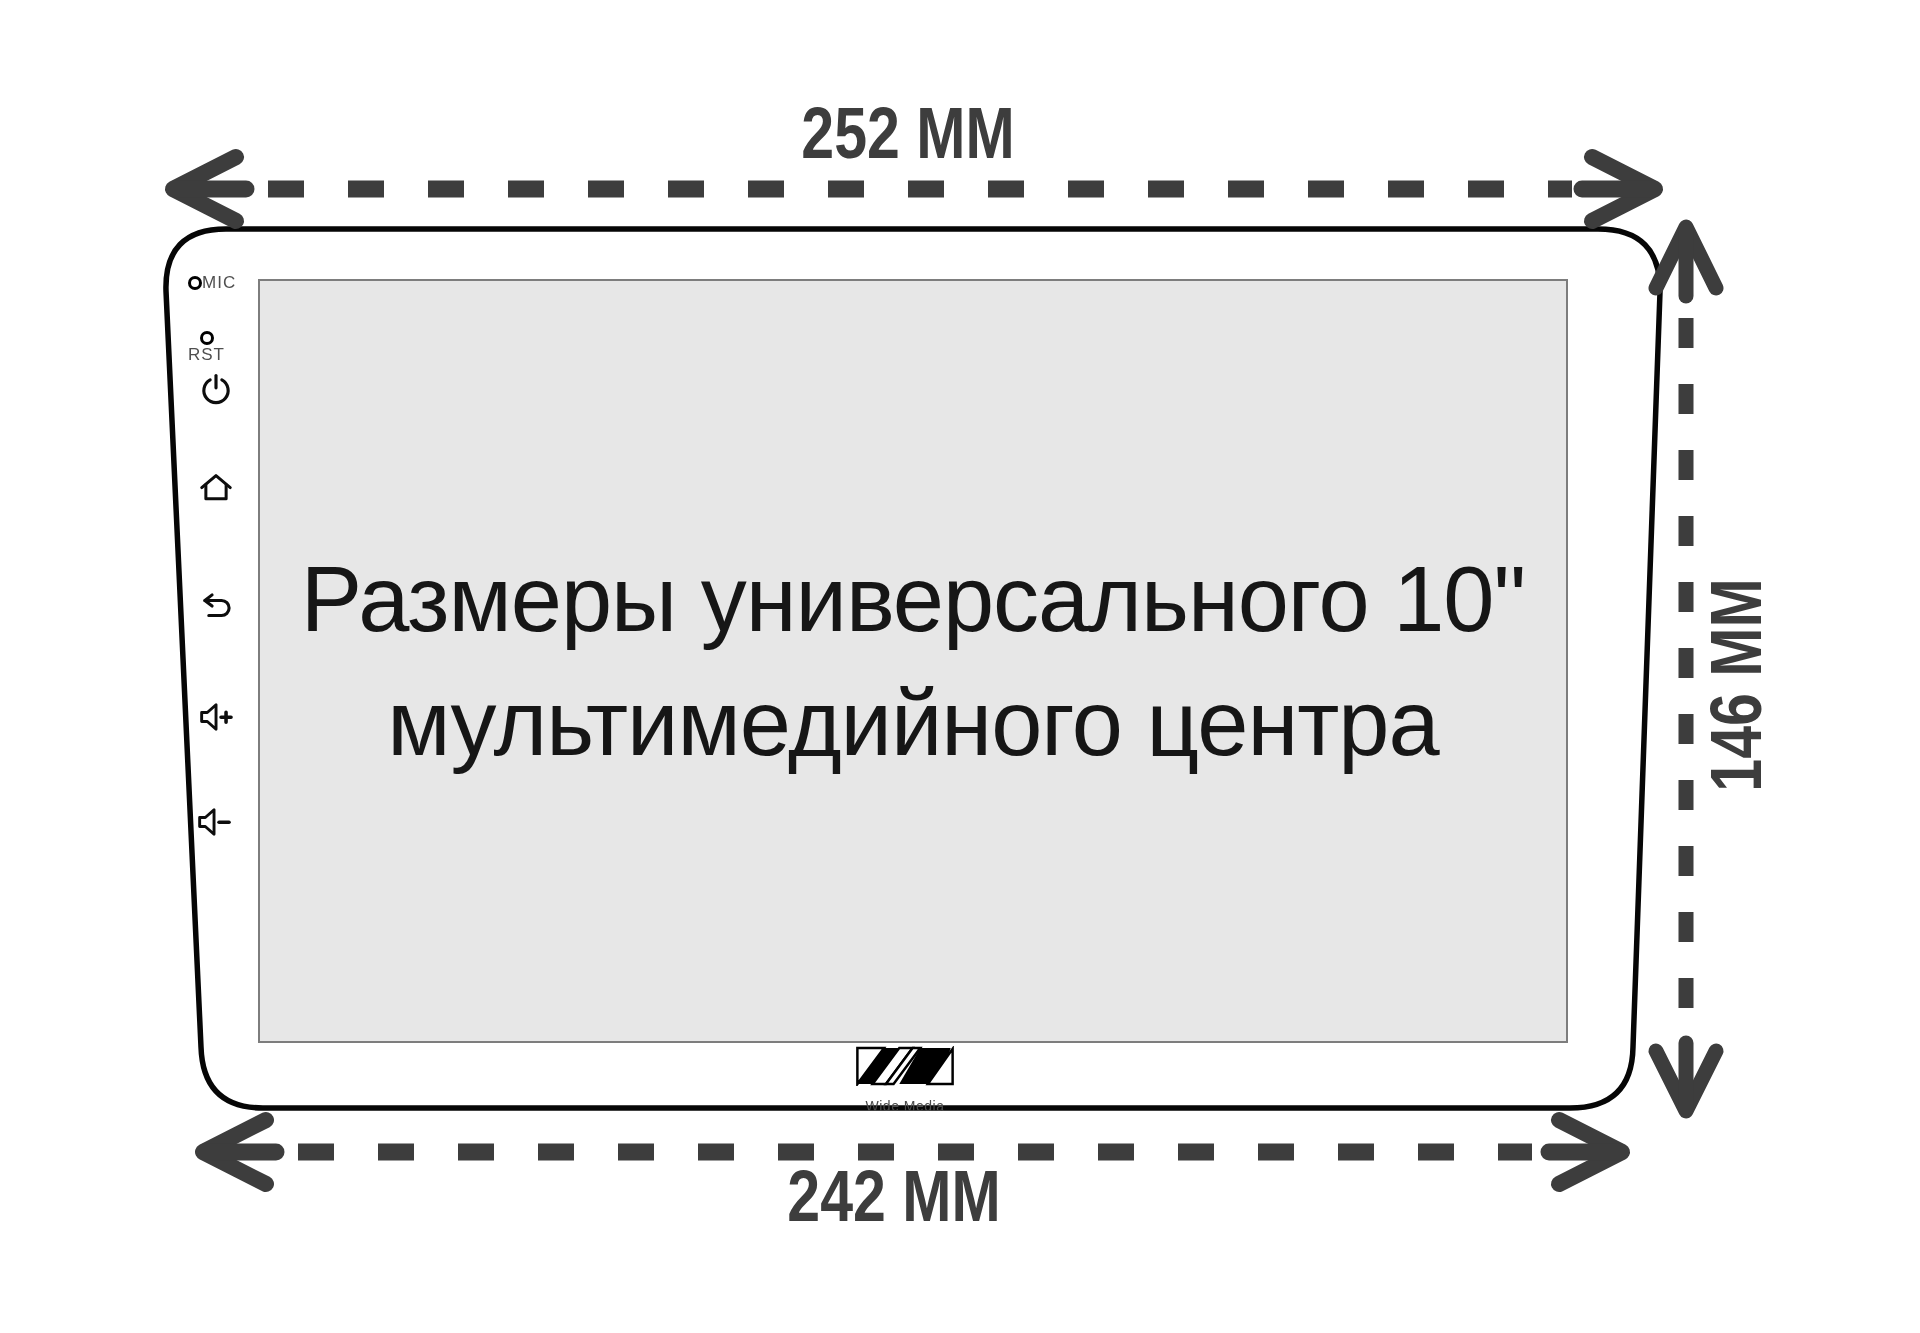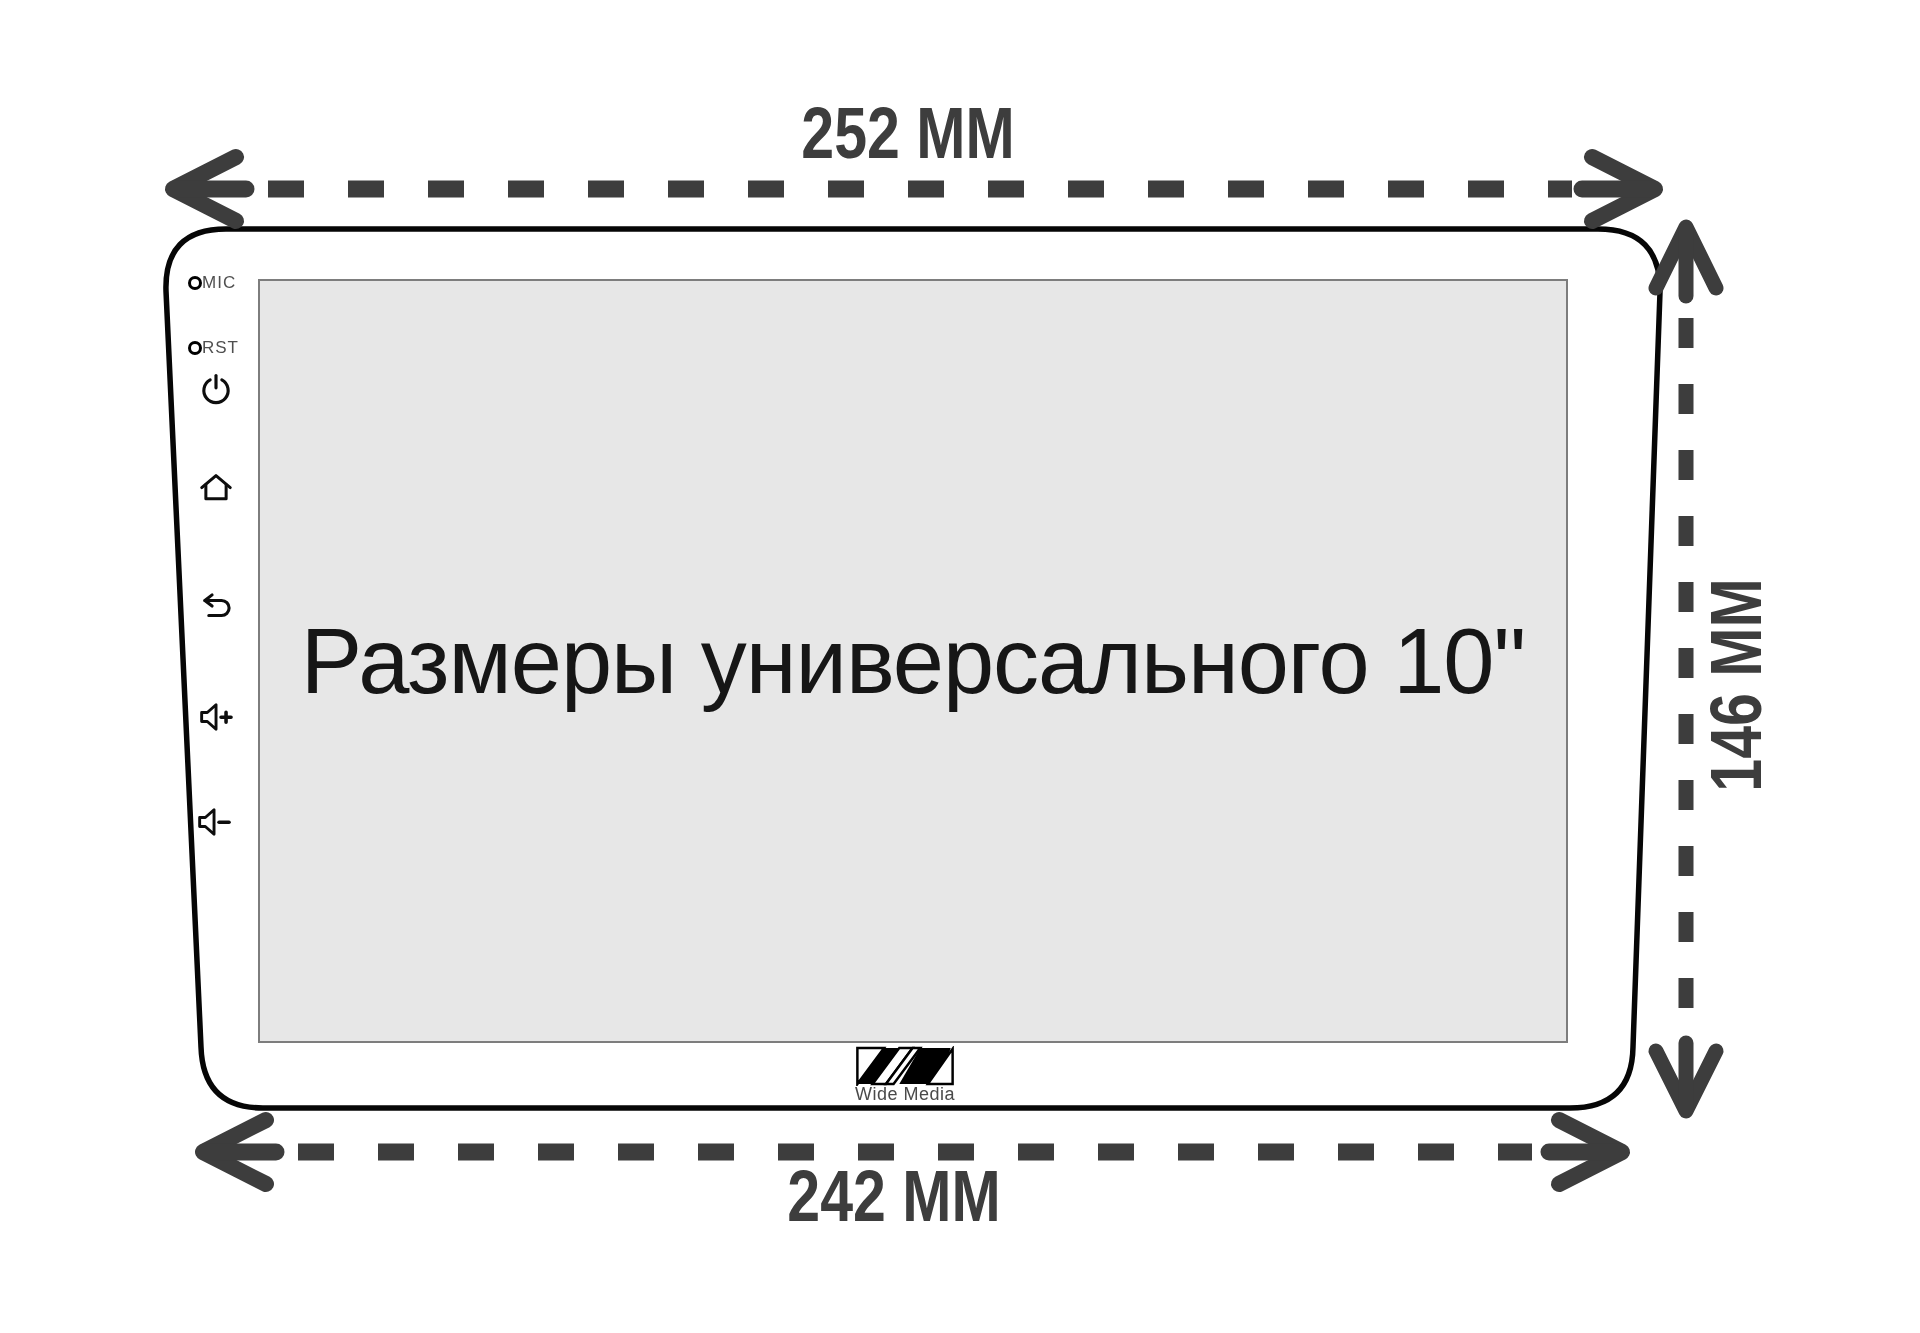--- a/index.html
+++ b/index.html
@@ -41,21 +41,21 @@
     font-size:17px; color:#4f4f4f; font-weight:300; letter-spacing:1px;
   }
   .bezel-icon { position:absolute; line-height:0; }
 
   
   .logo {
     position:absolute; left:852px; top:1046px; width:106px;
     display:flex; flex-direction:column; align-items:center;
   }
   .logo-text {
-    margin-top:1px; font-size:18px; line-height:15px; color:#4a4a4a;
+    margin-top:13px; font-size:14px; line-height:15px; color:#4a4a4a;
     font-weight:300; letter-spacing:0.5px; white-space:nowrap;
   }
 </style>
 </head>
 <body>
 
 <div class="stage">
 
   <svg class="scene" width="1920" height="1333" viewBox="0 0 1920 1333">
 
@@ -88,27 +88,28 @@
       </g>
     </g>
   </svg>
 
   <div class="dim-label" style="left:708px; top:97px;">252 MM</div>
   <div class="dim-label" style="left:694px; top:1160px;">242 MM</div>
   <div class="dim-label rotated" style="left:1536px; top:649px;">146 MM</div>
 
   <div class="screen">
     <div class="line">Размеры универсального 10"</div>
+    <div class="line">мультимедийного центра</div>
   </div>
 
   <div class="led-row" style="left:188px; top:273px;">
     <span class="led-dot"></span>
     <span class="led-label">MIC</span>
   </div>
-  <div class="led-row" style="left:188px; top:338px;">
+  <div class="led-row" style="left:188px; top:331px;flex-direction:column;">
     <span class="led-dot"></span>
     <span class="led-label">RST</span>
   </div>
 
   <span class="bezel-icon" style="left:198px; top:371px;">
     <svg width="36" height="36" viewBox="0 0 24 24" fill="none" stroke="#0d0d0d" stroke-width="2.1" stroke-linecap="round">
       <path d="M12 3 V11.2"></path>
       <path d="M8.1 5.9 A8.1 8.1 0 1 0 15.9 5.9"></path>
     </svg>
   </span>

